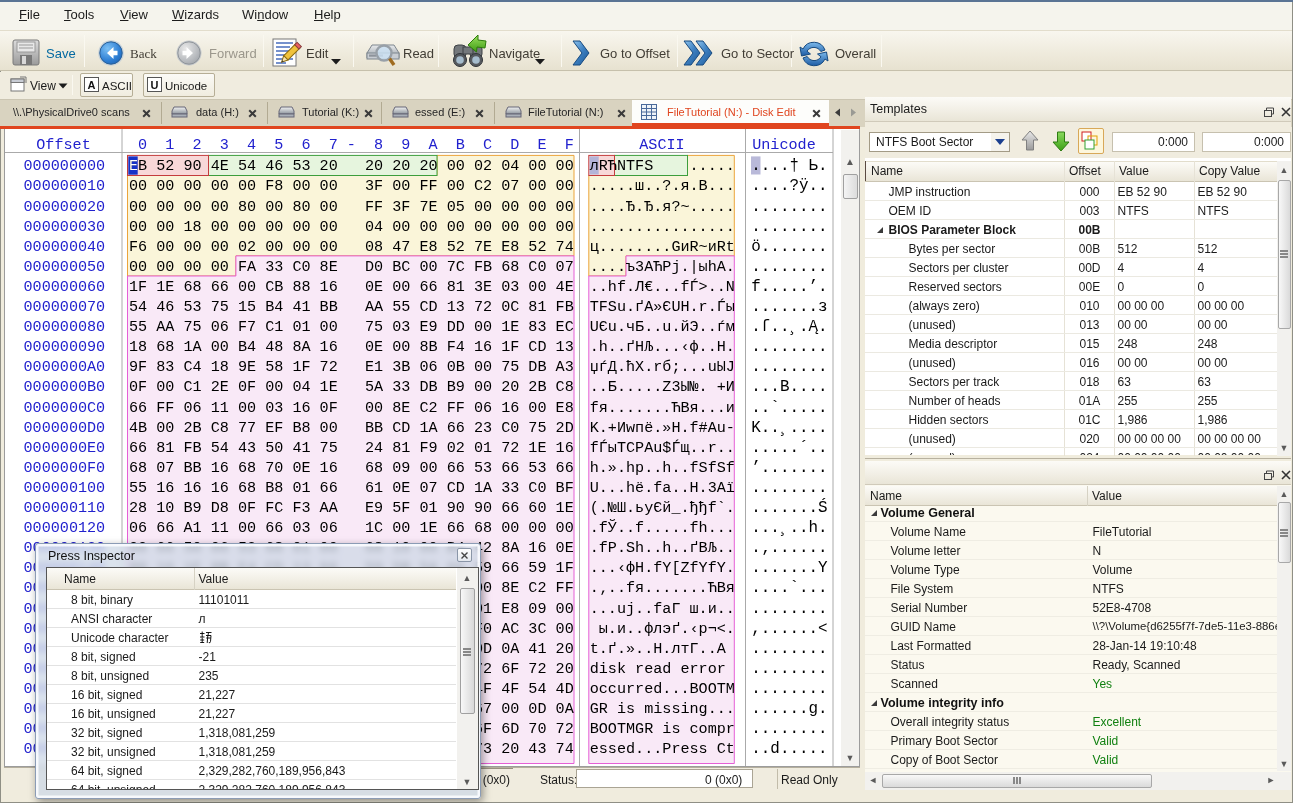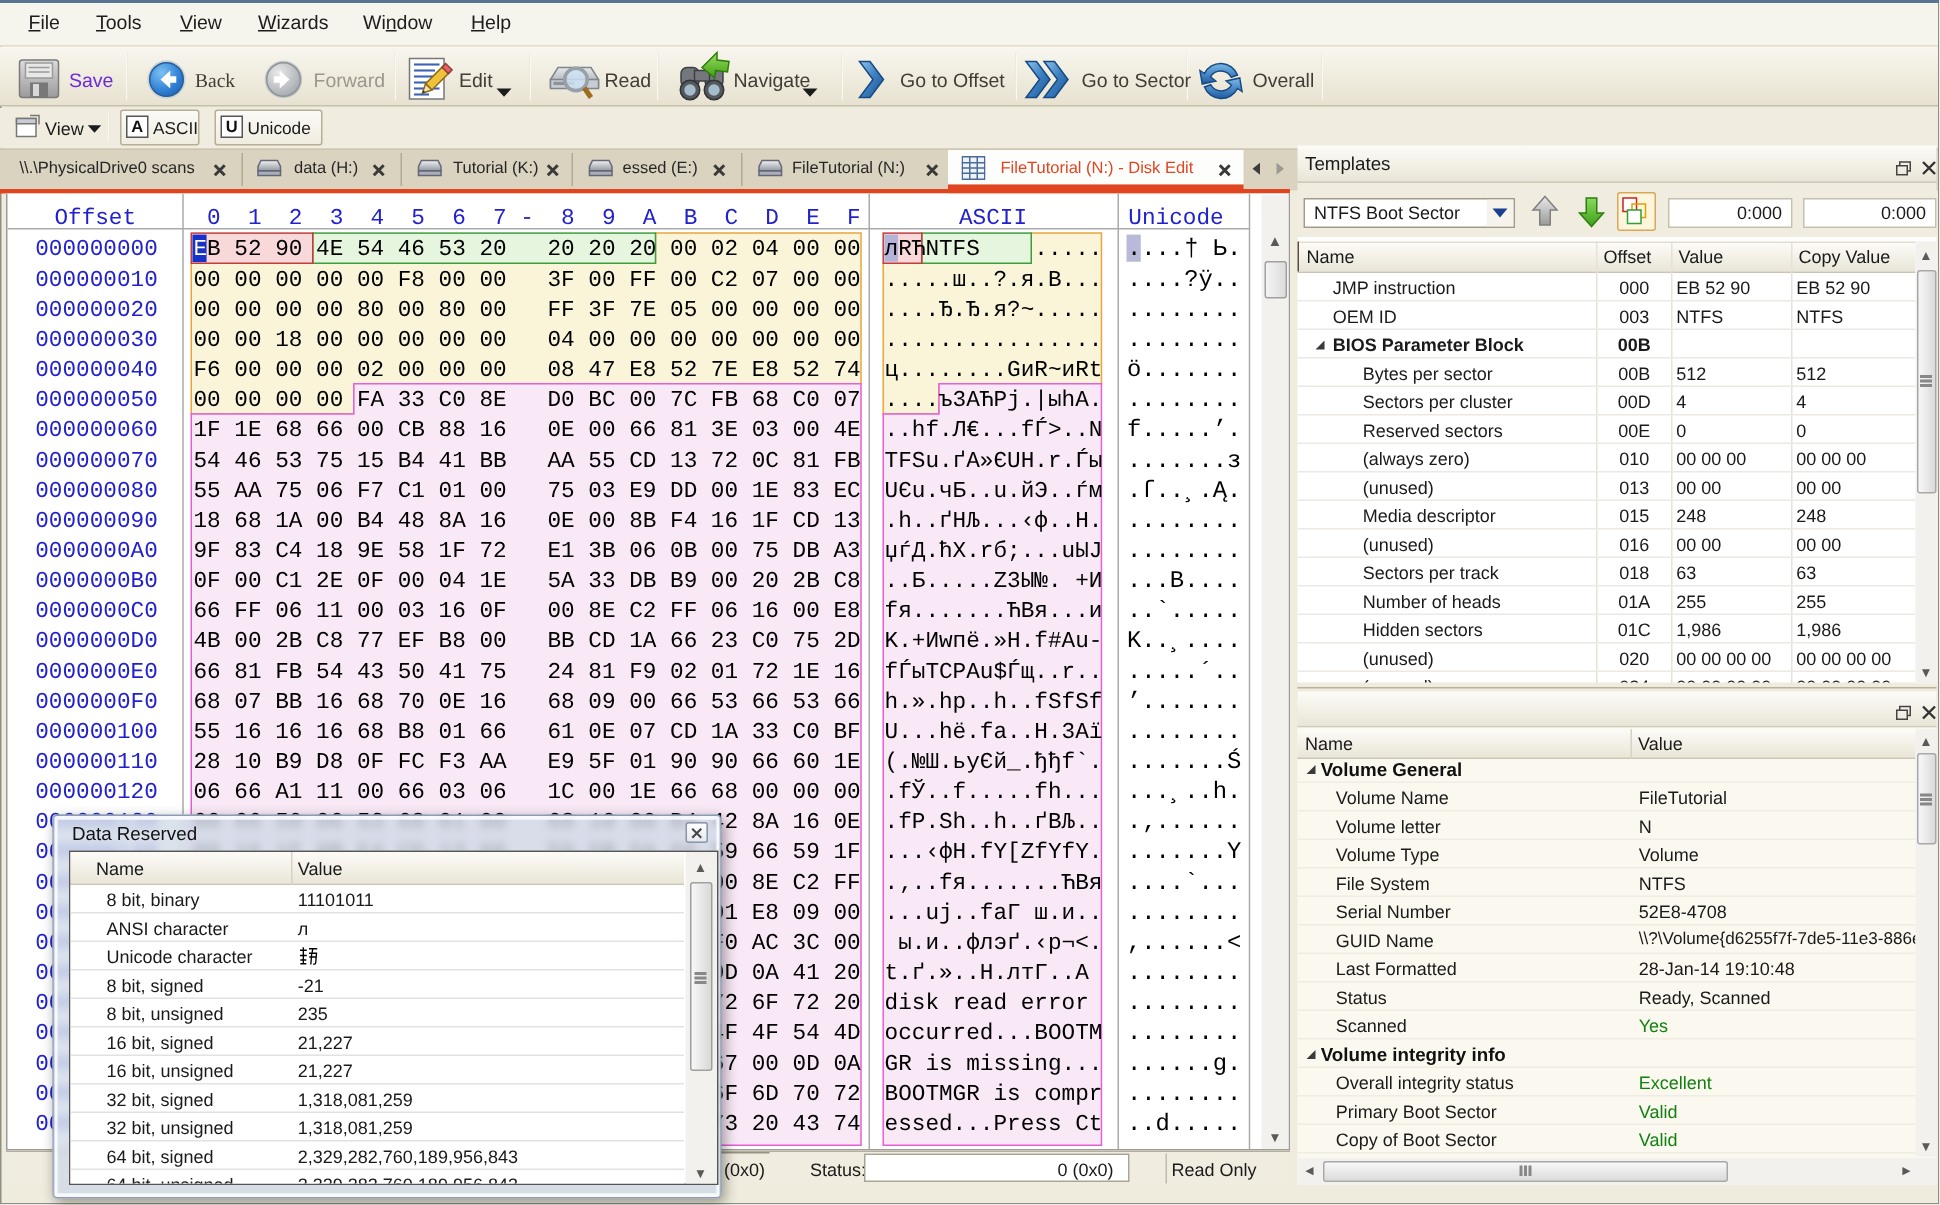--- a/index.html
+++ b/index.html
@@ -38,21 +38,21 @@
           <stop offset="1" stop-color="#9a9a9a"></stop>
         </linearGradient>
       </defs>
 <rect x="1" y="1" width="26" height="25" rx="2" fill="url(#flp)" stroke="#7a7a7a"></rect>
 <rect x="5" y="3" width="18" height="10" fill="#e8e8e8" stroke="#9a9a9a"></rect>
 <line x1="7" y1="6" x2="21" y2="6" stroke="#9a9a9a"></line>
       <line x1="7" y1="9" x2="21" y2="9" stroke="#9a9a9a"></line>
 <rect x="8" y="16" width="12" height="10" fill="#787878"></rect>
       <rect x="10" y="17" width="4" height="8" fill="#d8d8d8"></rect>
     </svg>
-    <span class="abs tbtxt" style="left:46px;top:46px;color:#6d28d9;">Save</span>
+    <span class="abs tbtxt" style="left:46px;top:46px;color:#0369a1;">Save</span>
     <svg class="abs" style="left:98px;top:40px;" width="26" height="26" viewBox="0 0 26 26">
       <defs>
         <radialGradient id="bk" cx="0.35" cy="0.3" r="0.9">
           <stop offset="0" stop-color="#7cc0f4"></stop>
           <stop offset="0.6" stop-color="#2f7fd4"></stop>
           <stop offset="1" stop-color="#1a5ca8"></stop>
         </radialGradient>
       </defs>
 <circle cx="13" cy="13" r="12.8" fill="#c9d2d8"></circle>
       <circle cx="13" cy="13" r="11.2" fill="url(#bk)" stroke="#2a6098"></circle>
@@ -510,21 +510,21 @@
     <div class="abs arr" style="left:1277px;top:487px;width:14px;height:14px;">▲</div>
     <div class="abs" style="left:1277.5px;top:502px;width:13px;height:61px;background:linear-gradient(90deg,#f8f8f8,#dadada);border:1px solid #a8a8a8;border-radius:2px;"></div>
     <div class="abs" style="left:1280px;top:529px;width:8px;height:1.5px;background:#888;box-shadow:0 3px #888,0 6px #888;"></div>
     <div class="abs arr" style="left:1277px;top:757px;width:14px;height:14px;">▼</div>
     <div class="abs scrl" style="left:864.5px;top:771.5px;width:426.5px;height:18px;"></div>
     <div class="abs arr" style="left:866px;top:773px;width:14px;height:14px;">◄</div>
     <div class="abs" style="left:882px;top:773.5px;width:270px;height:14px;background:linear-gradient(#f8f8f8,#dadada);border:1px solid #a8a8a8;border-radius:2px;"></div>
     <div class="abs" style="left:1013px;top:777px;width:1.5px;height:7px;background:#888;box-shadow:3px 0 #888,6px 0 #888;"></div>
     <div class="abs arr" style="left:1264px;top:773px;width:14px;height:14px;">►</div>
     <div class="abs" style="left:35px;top:543px;width:445.5px;height:256px;background:rgba(206,216,230,0.75);border:1px solid #8b9cb5;border-radius:3px;box-shadow:0 0 0 2.5px rgba(250,252,255,0.88) inset, 2px 3px 9px rgba(0,0,0,0.4);-webkit-backdrop-filter:blur(3px);backdrop-filter:blur(3px);"></div>
-    <span class="abs" style="left:48px;top:549px;font-size:12.5px;color:#111;">Data Reserved</span>
+    <span class="abs" style="left:48px;top:549px;font-size:12.5px;color:#111;">Press Inspector</span>
     <div class="abs" style="left:457px;top:548px;width:15px;height:14px;background:linear-gradient(#fdfdfd,#e4e8ee);border:1px solid #8a96a8;border-radius:2px;"></div>
     <svg class="abs" style="left:460px;top:551px;" width="9" height="9" viewBox="0 0 9 9">
       <path d="M1.5 1.5 L7.5 7.5 M7.5 1.5 L1.5 7.5" stroke="#444" stroke-width="1.4"></path>
     </svg>
     <div class="abs" style="left:46px;top:566.5px;width:433px;height:223px;background:#fff;border:1.5px solid #555;"></div>
     <div class="abs hdr" style="left:47px;top:567.5px;width:409px;height:22px;border-bottom:1px solid #cac4b2;"></div>
     <span class="abs t12" style="left:64px;top:572px;">Name</span>
     <span class="abs t12" style="left:198.5px;top:572px;">Value</span>
     <div class="abs" style="left:194px;top:567.5px;width:1px;height:22px;background:#d6d2c4;"></div>
     <div class="abs" style="left:47px;top:589.5px;width:409px;height:199px;overflow:hidden;background:#fff;"><div class="abs" style="left:0;top:18.1px;width:410px;height:1px;background:#e2e2e2;"></div><span class="abs t12" style="left:24px;top:3.0px;">8 bit, binary</span><span class="abs t12" style="left:151.5px;top:3.0px;">11101011</span><div class="abs" style="left:0;top:37.1px;width:410px;height:1px;background:#e2e2e2;"></div><span class="abs t12" style="left:24px;top:22.1px;">ANSI character</span><span class="abs t12" style="left:151.5px;top:22.1px;">л</span><div class="abs" style="left:0;top:56.2px;width:410px;height:1px;background:#e2e2e2;"></div><span class="abs t12" style="left:24px;top:41.1px;">Unicode character</span><svg class="abs" style="left:152px;top:41.1px;" width="13" height="13" viewBox="0 0 13 13">

